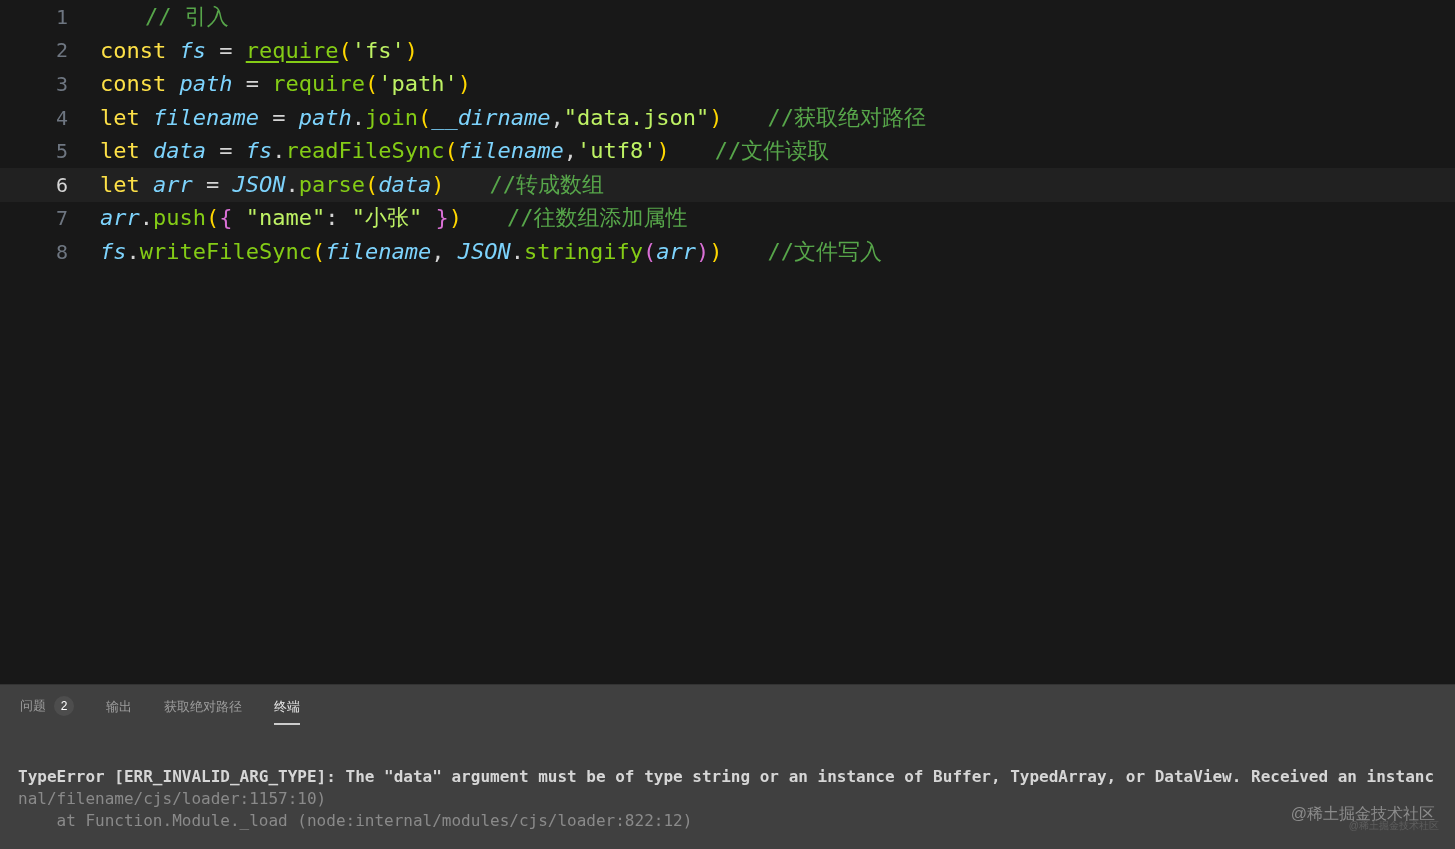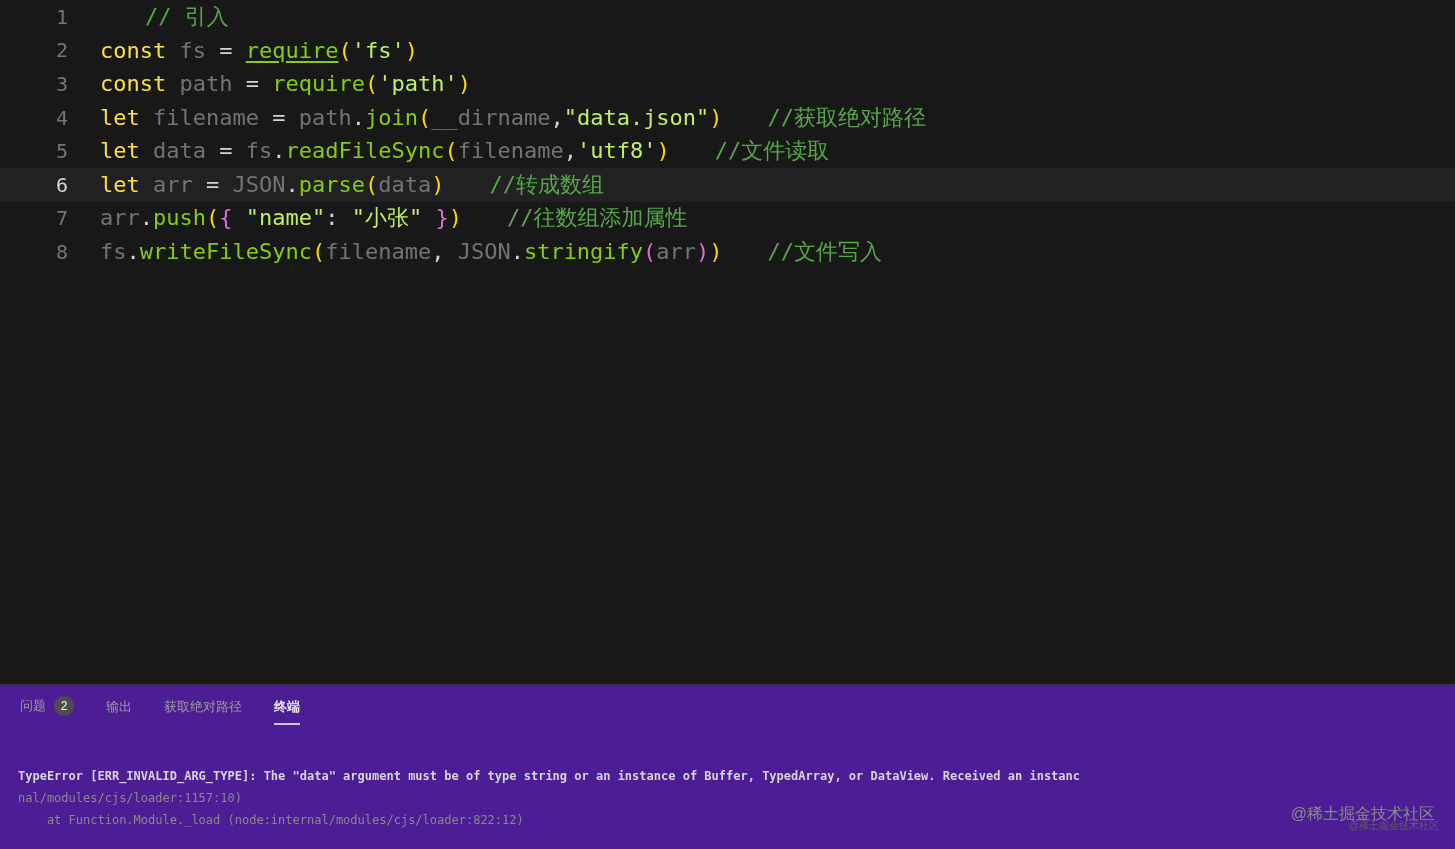--- a/index.html
+++ b/index.html
@@ -27,67 +27,67 @@
     width:68px; flex-shrink:0;
     text-align:right;
     color:#6e7681;
     font-size:20px;
   }
   .code-line.current .gutter { color:#d7d7d7; }
   .code-text { padding-left:32px; white-space:pre; color:#d4d4d4; }
   .code-text span { white-space:pre; }
 
   .kw      { color:#fde047; }
-  .var     { color:#737373; }
+  .var     { color:#7dd3fc;font-style:italic; }
   .fn      { color:#84cc16; }
   .str     { color:#bef264; }
   .op      { color:#d4d4d4; }
   .comment { color:#57A64A;margin-left:45px; }
   .b1      { color:#FFD700; }
   .b2      { color:#DA70D6; }
   .u       { text-decoration:underline; text-underline-offset:3px; }
 
   
   .panel {
     position:absolute; top:684px; left:0; right:0; bottom:0;
-    background:#4c1d95;
+    background:#404040;
     border-top:1px solid #333333;
   }
   .tabs {
     display:flex; align-items:flex-end; gap:32px;
     height:40px;
     padding-left:20px;
   }
   .tab {
     display:flex; align-items:center; gap:8px;
     color:#9d9d9d;
     font-size:13px;
     font-family:"Liberation Sans", sans-serif;
     padding-bottom:7px;
     border-bottom:2px solid transparent;
     cursor:pointer;
   }
   .tab.active {
     color:#e7e7e7;
-    font-weight:bold;
+    font-weight:normal;
     border-bottom-color:#cccccc;
   }
   .badge {
     background:#4d4d4d; color:#ffffff;
     font-size:12px; line-height:1;
     min-width:20px; height:20px; border-radius:10px;
     display:flex; align-items:center; justify-content:center;
     font-family:"Liberation Sans", sans-serif;
   }
   .terminal {
     padding:41px 0 0 18px;
     overflow:hidden;
   }
   .term-line {
-    font-size:12px;
+    font-size:16px;
     line-height:21.8px;
     white-space:pre;
     color:#8a8a8a;
   }
   .term-line.error { color:#d6d6d6; font-weight:bold; }
 
   
   .watermark {
     position:absolute; right:20px; top:804px;
     color:#8c8c8c; font-size:16px;
@@ -126,19 +126,19 @@
       </div>
       <div class="tab">
         <span>获取绝对路径</span>
       </div>
       <div class="tab active">
         <span>终端</span>
       </div>
     </div>
   <div class="terminal" id="terminal-output">
       <div class="term-line error">TypeError [ERR_INVALID_ARG_TYPE]: The "data" argument must be of type string or an instance of Buffer, TypedArray, or DataView. Received an instanc</div>
-      <div class="term-line">nal/modules/cjs/loader:1157:10)</div>
+      <div class="term-line">nal/filename/cjs/loader:1157:10)</div>
       <div class="term-line">    at Function.Module._load (node:internal/modules/cjs/loader:822:12)</div>
     </div>
 </div>
 
 <div class="watermark">@稀土掘金技术社区</div>
 <div class="watermark-small">@稀土掘金技术社区</div>
 
 </body></html>

